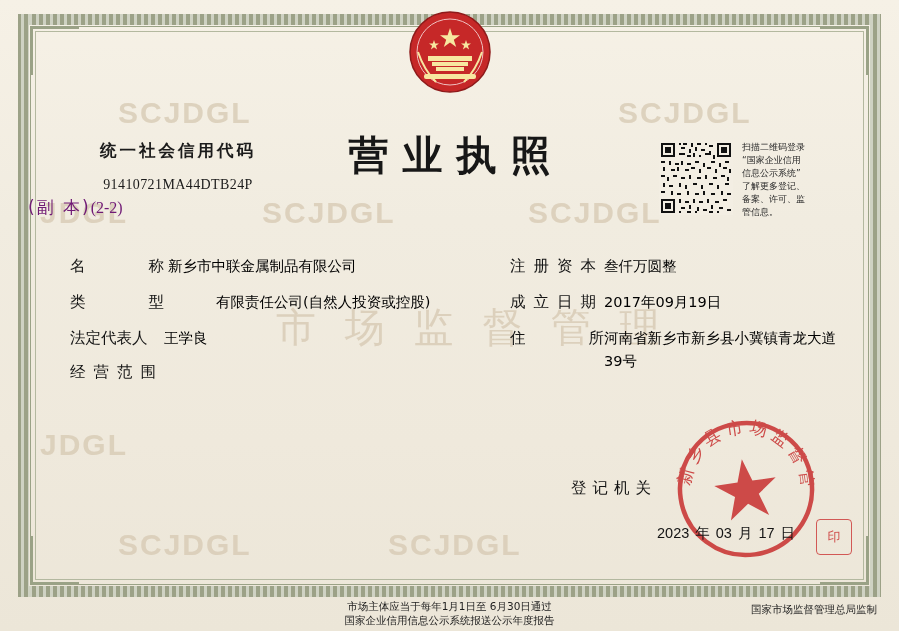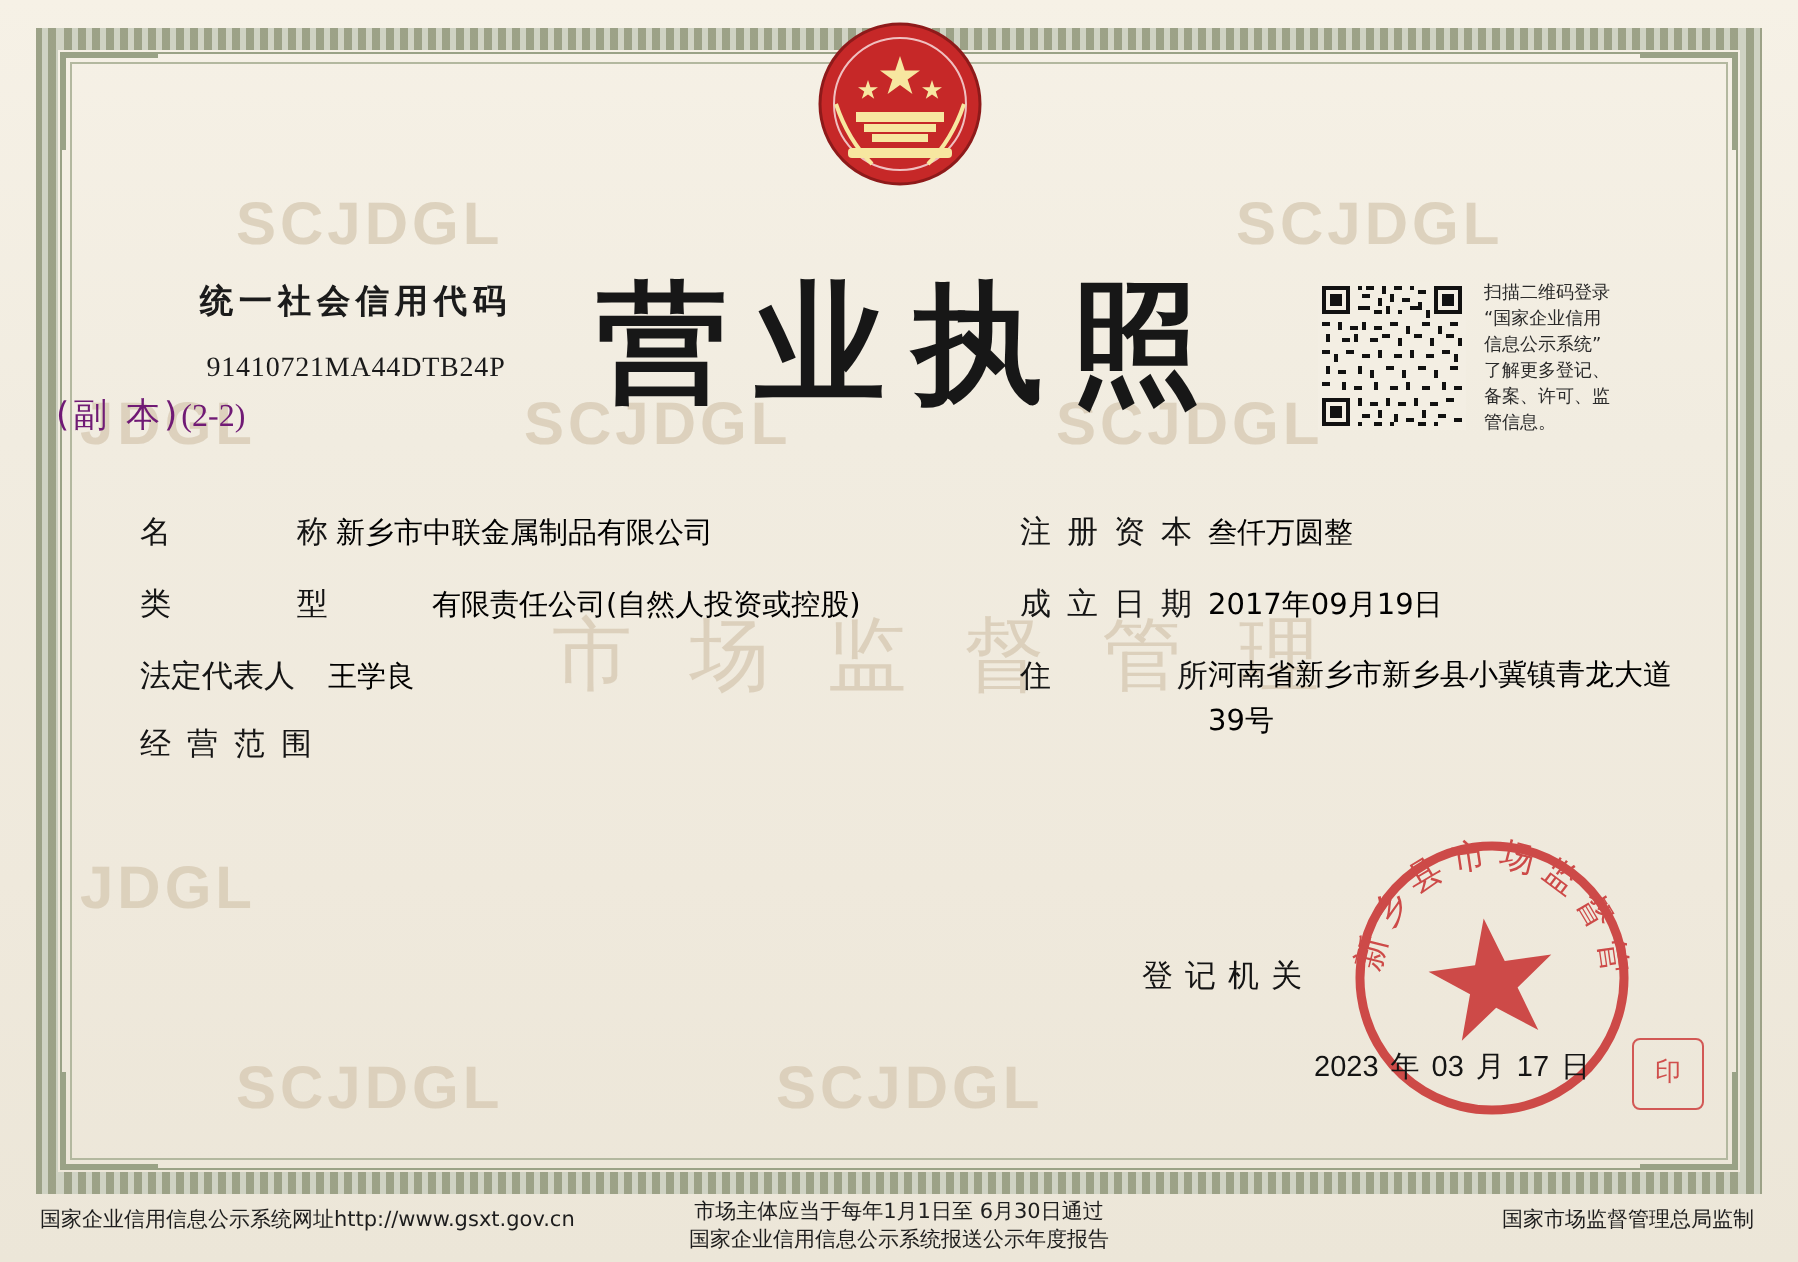--- a/index.html
+++ b/index.html
@@ -131,21 +131,21 @@
     font-size: 14px;
     font-family: "Liberation Serif", serif;
     letter-spacing: 0.4px;
   }
   .main-title {
     position: absolute;
     left: 0;
     right: 0;
     top: 128px;
     text-align: center;
-    font-size: 65px;
+    font-size: 40px;
     letter-spacing: 14px;
     font-weight: bold;
     color: #171717;
     font-family: "DejaVu Sans", "Liberation Sans", sans-serif;
     text-indent: 14px;
   }
   .sub-title {
     position: absolute;
     left: 0;
     right: 0;
@@ -469,20 +469,19 @@
       </text>
     </g>
   </svg>
   <div class="seal-small">印</div>
 
   <div class="date-row">
     <span>2023</span><span>年</span><span>03</span><span>月</span><span>17</span><span>日</span>
   </div>
 
   <div class="footer">
-    <div class="f-left">国家企业信用信息公示系统网址http://www.gsxt.gov.cn</div>
     <div class="f-mid">
       <div>市场主体应当于每年1月1日至 6月30日通过</div>
       <div>国家企业信用信息公示系统报送公示年度报告</div>
     </div>
     <div class="f-right">国家市场监督管理总局监制</div>
   </div>
 </div>
 
 </body></html>

